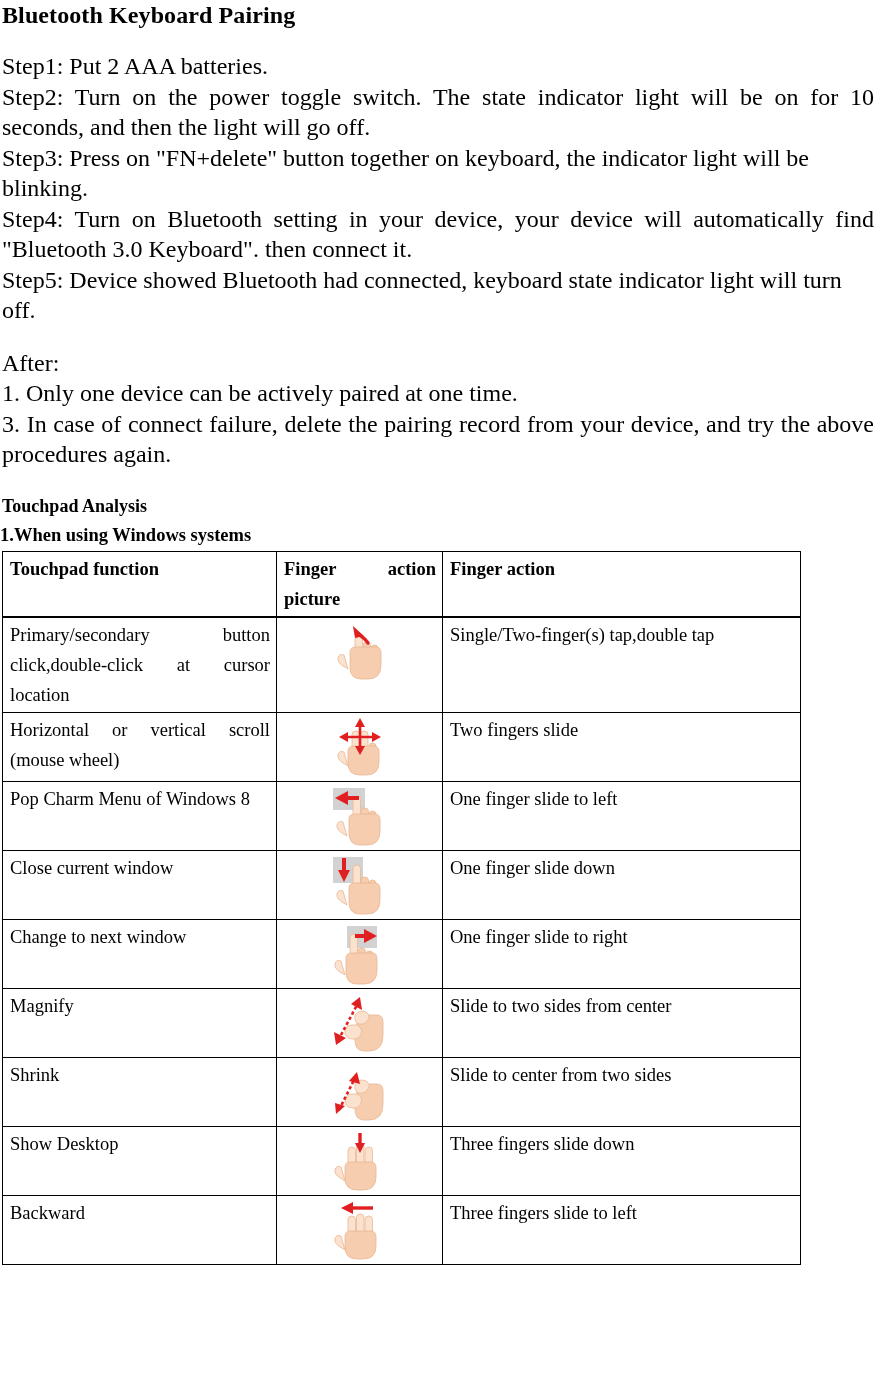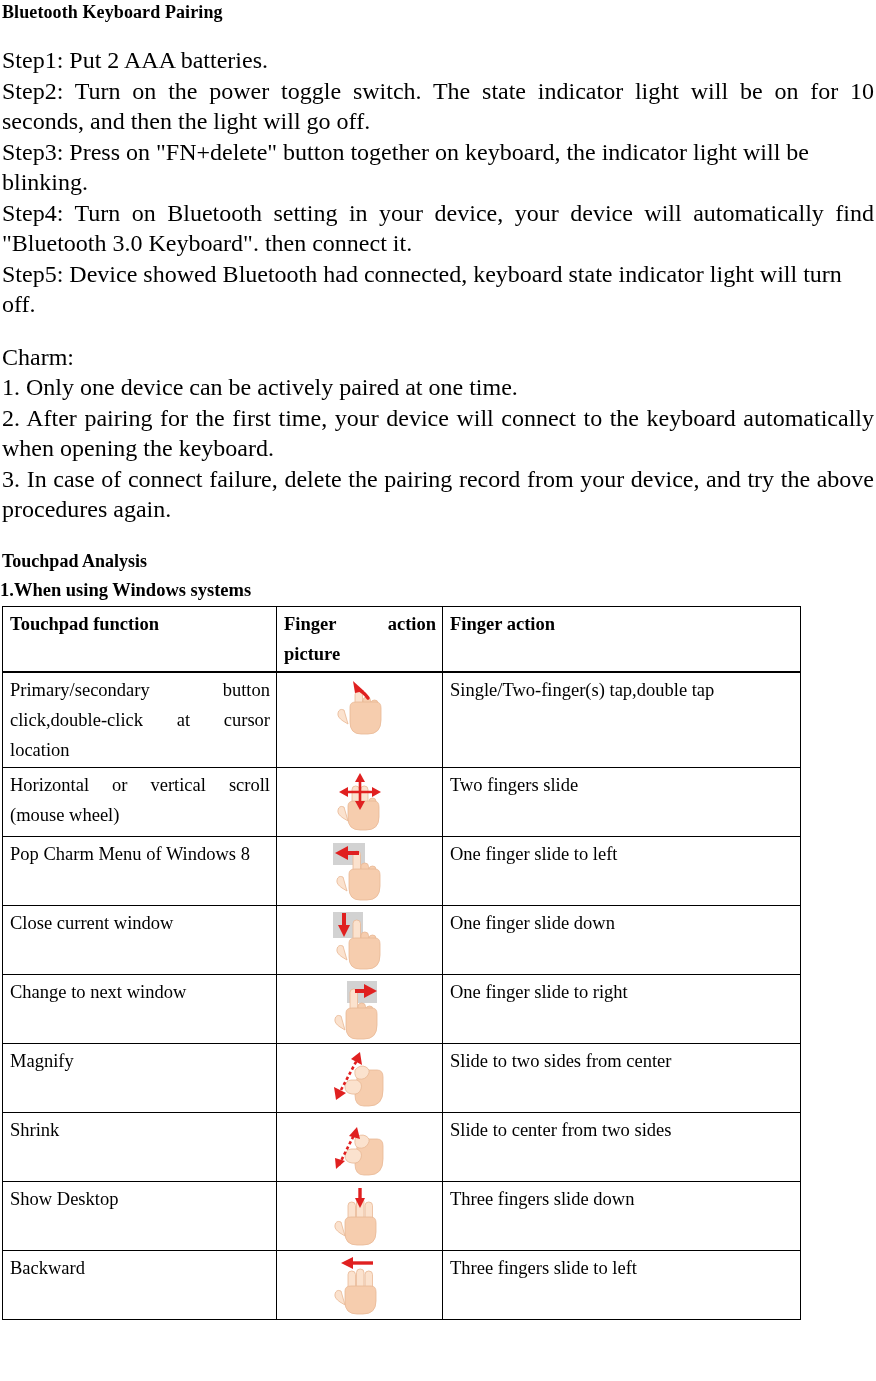--- a/index.html
+++ b/index.html
@@ -17,21 +17,21 @@
   }
   .page {
     width: 876px;
     height: 1381px;
     position: relative;
     box-sizing: border-box;
     padding: 0;
   }
   .doc-heading {
     font-weight: bold;
-    font-size: 18px;
+    font-size: 24px;
     line-height: 1.0;
     margin: 0;
     padding: 3px 0 0 2px;
     letter-spacing: 0.1px;
   }
   .spacer-lg { height: 24px; }
   .spacer-md { height: 22px; }
   .body-block {
     padding: 0 2px 0 2px;
   }
@@ -127,23 +127,22 @@
     <p class="body-line last-line">Step1: Put 2 AAA batteries.</p>
     <p class="body-line">Step2: Turn on the power toggle switch. The state indicator light will be on for 10 seconds, and then the light will go off.</p>
     <p class="body-line last-line">Step3: Press on "FN+delete" button together on keyboard, the indicator light will be blinking.</p>
     <p class="body-line">Step4: Turn on Bluetooth setting in your device, your device will automatically find "Bluetooth 3.0 Keyboard". then connect it.</p>
     <p class="body-line last-line">Step5: Device showed Bluetooth had connected, keyboard state indicator light will turn off.</p>
   </div>
 
   <div class="spacer-md"></div>
 
   <div class="body-block">
-    <p class="body-line last-line">Charm:</p>
+    <p class="body-line last-line">After:</p>
     <p class="body-line last-line">1. Only one device can be actively paired at one time.</p>
-    <p class="body-line">2. After pairing for the first time, your device will connect to the keyboard automatically when opening the keyboard.</p>
     <p class="body-line">3. In case of connect failure, delete the pairing record from your device, and try the above procedures again.</p>
   </div>
 
   <div class="spacer-md"></div>
 
   <h2 class="section-heading">Touchpad Analysis</h2>
   <h3 class="section-subheading">1.When using Windows systems</h3>
 
   <table class="gesture-table">
     <colgroup>

